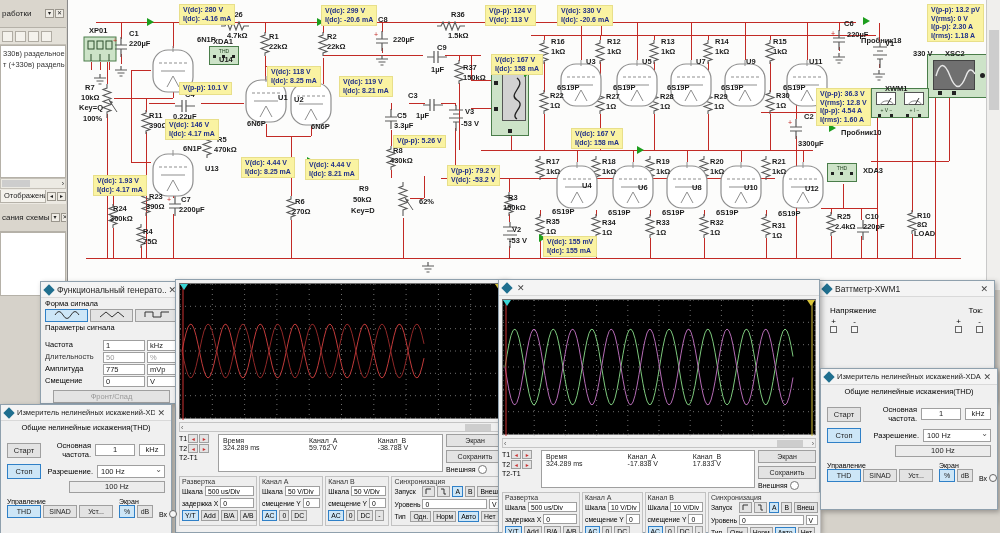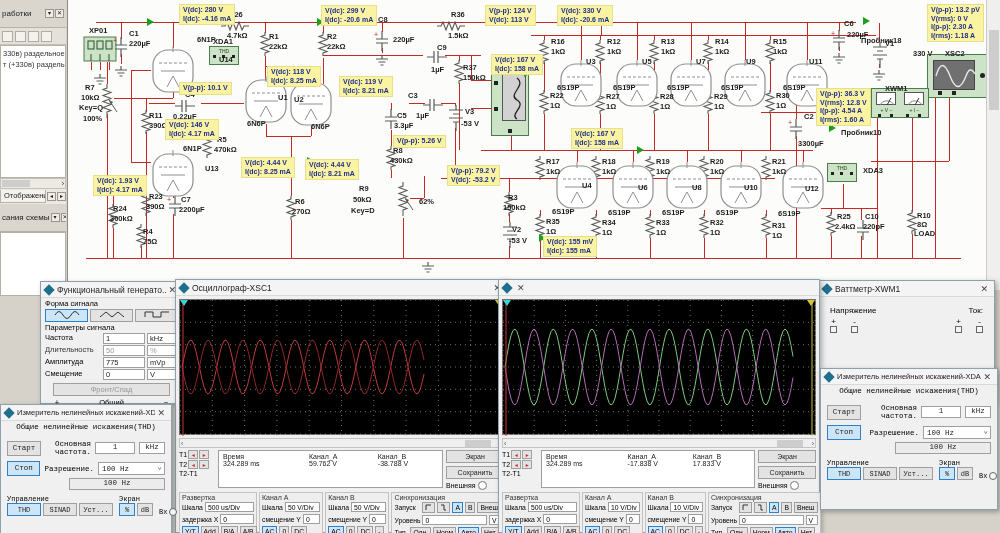--- a/index.html
+++ b/index.html
@@ -58,21 +58,21 @@
   .scr{position:relative;background:#000;border:1px solid #6f6f6f;margin:3px;}
   .sbar{height:10px;margin:0 3px;background:#efefef;border:1px solid #c4c4c4;position:relative;font-size:7px;color:#555;}
   .rdout{display:flex;margin:2px 3px;font-size:7px;gap:3px;align-items:flex-start;}
   .grps{display:flex;margin:1px 3px;gap:2px;font-size:6.8px;}
   .grp{border:1px solid #c2c2c2;background:#eeeeee;padding:1px 2px;}
   .gcap{font-size:7px;color:#333;margin-bottom:1px;}
   .grow{display:flex;align-items:center;gap:2px;margin-bottom:2px;white-space:nowrap;}
   .gbox{background:#fff;border:1px solid #9f9f9f;padding:0 2px;height:10px;line-height:9px;}
   .gb{background:#e3e3e3;border:1px solid #9f9f9f;height:11px;line-height:10px;padding:0 2px;}
   .gb.sel{background:#cde6f7;border-color:#2f80c7;}
-  .thd-body{position:relative;font-size:8px;font-family:Liberation Mono, monospace;}
+  .thd-body{position:relative;font-size:8px;}
 </style>
 </head>
 <body>
 
 <div id="app">
 
   <div id="dock">
     <div class="dock-title">
       <span>работки</span>
       <span style="margin-left:auto;display:flex;">
@@ -811,21 +811,21 @@
               <path d="M1 7 L7 2 L13 7 L19 2 L25 7" fill="none" stroke="#333" stroke-width="1"></path>
             </svg>
         </span>
         <span class="btn" style="width:44px;height:13px;">
           <svg width="26" height="9" viewBox="0 0 26 9">
               <path d="M1 7 V2 H9 V7 H17 V2 H25" fill="none" stroke="#333" stroke-width="1"></path>
             </svg>
         </span>
       </div>
       <div>Параметры сигнала</div>
-      <div style="display:flex;gap:2px;margin-top:1px;">
+      <div style="display:flex;gap:2px;margin-top:8px;">
         <span style="width:56px;">Частота</span>
         <span class="fld" style="width:42px;height:11px;padding:0 2px;">1</span>
         <span class="fld" style="width:30px;height:11px;padding:0 2px;">kHz</span>
       </div>
       <div style="display:flex;gap:2px;margin-top:1px;color:#999;">
         <span style="width:56px;color:#333;">Длительность</span>
         <span class="fld" style="width:42px;height:11px;padding:0 2px;color:#999;">50</span>
         <span class="fld" style="width:30px;height:11px;padding:0 2px;color:#999;">%</span>
       </div>
       <div style="display:flex;gap:2px;margin-top:1px;">
@@ -868,25 +868,20 @@
         </span>
         <span style="display:flex;gap:14px;">
           <span style="text-align:center;"><span>+</span><br><span class="term" style="width:7px;height:7px;border-radius:0;"></span></span>
           <span style="text-align:center;"><span>-</span><br><span class="term" style="width:7px;height:7px;border-radius:0;"></span></span>
         </span>
       </div>
     </div>
   </div>
 
   <div class="win" style="left:175px;top:279px;width:333px;height:254px;z-index:11;">
-    <div class="tbar">
-      <span class="wicon"></span>
-      <span class="wtitle">Осциллограф-XSC1</span>
-      <span class="wx">✕</span>
-    </div>
     <div class="scope-body" id="xsc1-body">
         <div class="scr" style="width: 325px; height: 136px;"><svg width="325" height="136">
             <line x1="0.0" y1="0" x2="0.0" y2="136" stroke="#b9b9b9" stroke-width="0.6" stroke-dasharray="1,4"></line>
             <line x1="32.3" y1="0" x2="32.3" y2="136" stroke="#b9b9b9" stroke-width="0.6" stroke-dasharray="1,4"></line>
             <line x1="64.6" y1="0" x2="64.6" y2="136" stroke="#b9b9b9" stroke-width="0.6" stroke-dasharray="1,4"></line>
             <line x1="96.9" y1="0" x2="96.9" y2="136" stroke="#b9b9b9" stroke-width="0.6" stroke-dasharray="1,4"></line>
             <line x1="129.2" y1="0" x2="129.2" y2="136" stroke="#b9b9b9" stroke-width="0.6" stroke-dasharray="1,4"></line>
             <line x1="161.5" y1="0" x2="161.5" y2="136" stroke="#b9b9b9" stroke-width="0.6" stroke-dasharray="1,4"></line>
             <line x1="193.8" y1="0" x2="193.8" y2="136" stroke="#b9b9b9" stroke-width="0.6" stroke-dasharray="1,4"></line>
             <line x1="226.1" y1="0" x2="226.1" y2="136" stroke="#b9b9b9" stroke-width="0.6" stroke-dasharray="1,4"></line>

